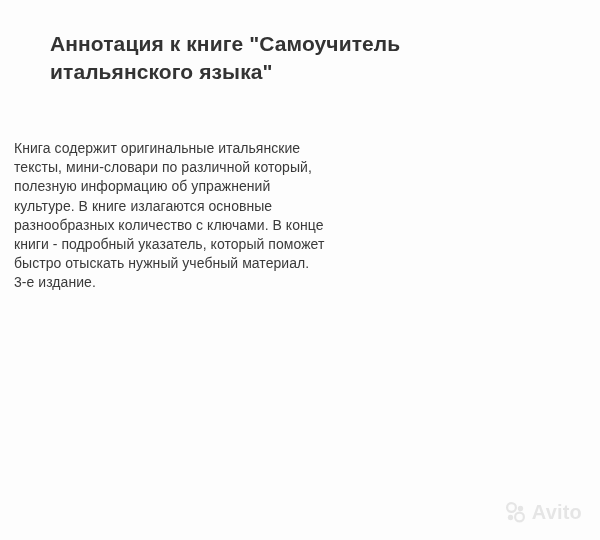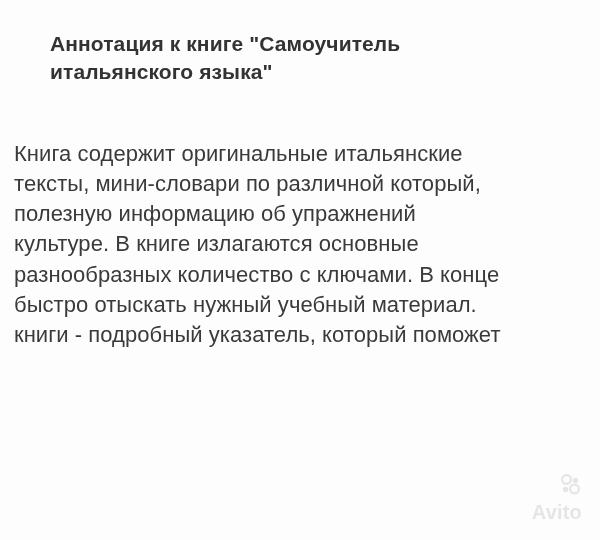--- a/index.html
+++ b/index.html
@@ -30,39 +30,38 @@
     font-weight: bold;
     line-height: 1.33;
     color: #333333;
     letter-spacing: 0.1px;
   }
   .annotation-body {
     position: absolute;
     left: 14px;
     top: 139px;
     width: 572px;
-    font-size: 22px;
+    font-size: 14px;
     line-height: 1.37;
     color: #3a3a3a;
     letter-spacing: 0.05px;
   }
   .annotation-body .line {
     display: block;
     white-space: pre;
   }
   .watermark {
     position: absolute;
     right: 18px;
     bottom: 16px;
     display: flex;
     align-items: flex-end;
     gap: 5px;
     opacity: 0.30;
     user-select: none;
-    flex-direction: column;
   }
   .watermark .wm-mark {
     position: relative;
     width: 23px;
     height: 23px;
   }
   .watermark .wm-mark svg {
     display: block;
   }
   .watermark .wm-text {
@@ -81,22 +80,23 @@
     <span class="line">Аннотация к книге "Самоучитель</span>
     <span class="line">итальянского языка"</span>
   </div>
 
   <div class="annotation-body">
     <span class="line">Книга содержит оригинальные итальянские</span>
     <span class="line">тексты, мини-словари по различной который,</span>
     <span class="line">полезную информацию об упражнений</span>
     <span class="line">культуре. В книге излагаются основные</span>
     <span class="line">разнообразных количество с ключами. В конце</span>
+    <span class="line">книги - подробный указатель, который поможет</span>
     <span class="line">быстро отыскать нужный учебный материал.</span>
-    <span class="line">книги - подробный указатель, который поможет</span>
+    <span class="line">3-е издание.</span>
   </div>
 
   <div class="watermark">
     <span class="wm-mark">
       <svg width="23" height="23" viewBox="0 0 23 23" xmlns="http://www.w3.org/2000/svg">
         <circle cx="7.5" cy="6.5" r="4.4" fill="none" stroke="#b0b0b0" stroke-width="2.2"></circle>
         <circle cx="16.5" cy="7.5" r="2.7" fill="#b0b0b0"></circle>
         <circle cx="6.5" cy="16.5" r="2.7" fill="#b0b0b0"></circle>
         <circle cx="15.5" cy="16" r="4.4" fill="none" stroke="#b0b0b0" stroke-width="2.2"></circle>
       </svg>

